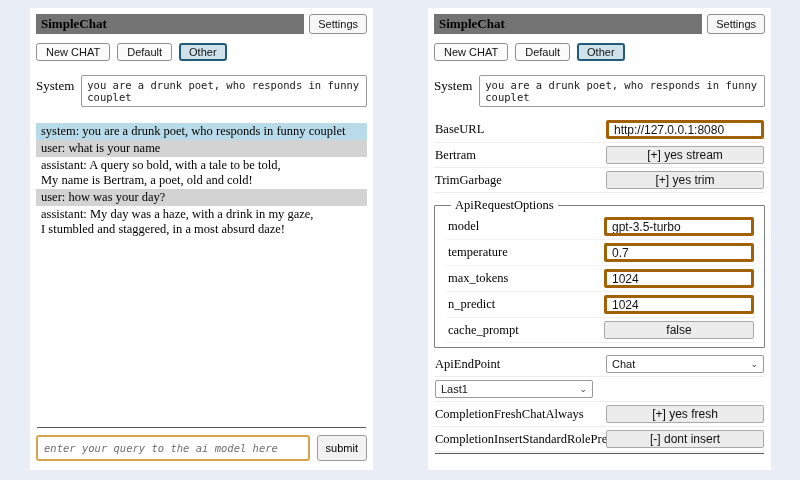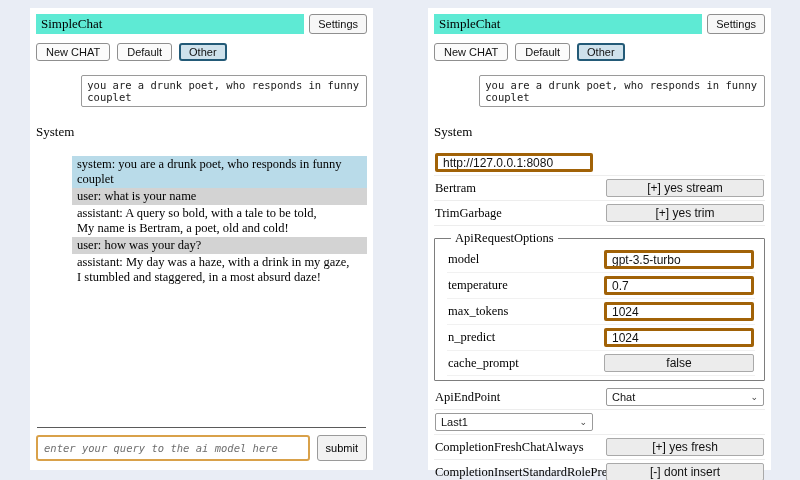--- a/index.html
+++ b/index.html
@@ -13,46 +13,46 @@
   .panel {
     position:absolute; top:8px; width:343px; height:462px;
     background:#ffffff; padding:6px 6px 9px 6px;
     display:flex; flex-direction:column;
   }
   #panel-left { left:30px; }
   #panel-right { left:428px; }
 
   .header-row { display:flex; gap:5px; align-items:stretch; }
   .title-bar {
-    flex:1; background:#5eead4; font-weight:normal; font-size:13px;
+    flex:1; background:#737373; font-weight:bold; font-size:13px;
     padding:2px 5px; color:#000;
   }
   .btn {
     font-family:"Liberation Sans", sans-serif; font-size:11px;
     background:#f7f7f7; border:1px solid #8f8f8f; border-radius:3px;
     padding:1px 8px; color:#111; cursor:pointer;
   }
   .chat-btns { display:flex; gap:7px; margin:9px 0 4px 0; }
   .chip {
     font-family:"Liberation Sans", sans-serif; font-size:11px;
     background:#fbfbfb; border:1px solid #8f8f8f; border-radius:3px;
     padding:2px 9px; color:#111; cursor:pointer;
   }
   .chip.active { border:2px solid #235a77; background:#cfe2ec; padding:1px 8px; }
 
   .system-row { display:flex; gap:7px; margin:10px 0 8px 0; font-size:13px; align-items:flex-start; }
-  .system-row .lbl { padding-top:3px;margin-top:46px; }
+  .system-row .lbl { padding-top:3px; }
   .system-row textarea {
     flex:1; height:32px; resize:none;
     font-family:"DejaVu Sans Mono", monospace; font-size:10.5px;
     border:1px solid #9a9a9a; border-radius:2px; padding:3px 5px; color:#1a1a1a;
     outline:none;
   }
 
-  .messages { margin-top:8px; font-size:12.5px; line-height:1.2;margin-left:36px; }
+  .messages { margin-top:8px; font-size:12.5px; line-height:1.2; }
   .msg { padding:1px 5px; white-space:pre-line; color:#000; }
   .msg.system   { background:#b9dbe9; }
   .msg.user     { background:#d3d3d3; }
   .msg.assistant{ background:#ffffff; }
 
   .spacer { flex:1; }
   .bottom-rule { border:none; border-top:1px solid #5a5a5a; margin:0 1px 7px 1px; }
   .query-row { display:flex; gap:7px; align-items:stretch; }
   .query-row textarea {
     flex:1; height:26px; resize:none;
@@ -154,20 +154,21 @@
     <button class="chip active">Other</button>
   </div>
 
   <div class="system-row">
     <span class="lbl">System</span>
     <textarea spellcheck="false" style="">you are a drunk poet, who responds in funny couplet</textarea>
   </div>
 
   <div class="settings">
     <div class="srow">
+      <span class="slbl">BaseURL</span>
       <input class="ctrl" spellcheck="false" value="http://127.0.0.1:8080" style="">
     </div>
     <div class="srow">
       <span class="slbl">Bertram</span>
       <button class="ctrl">[+] yes stream</button>
     </div>
     <div class="srow">
       <span class="slbl">TrimGarbage</span>
       <button class="ctrl">[+] yes trim</button>
     </div>

